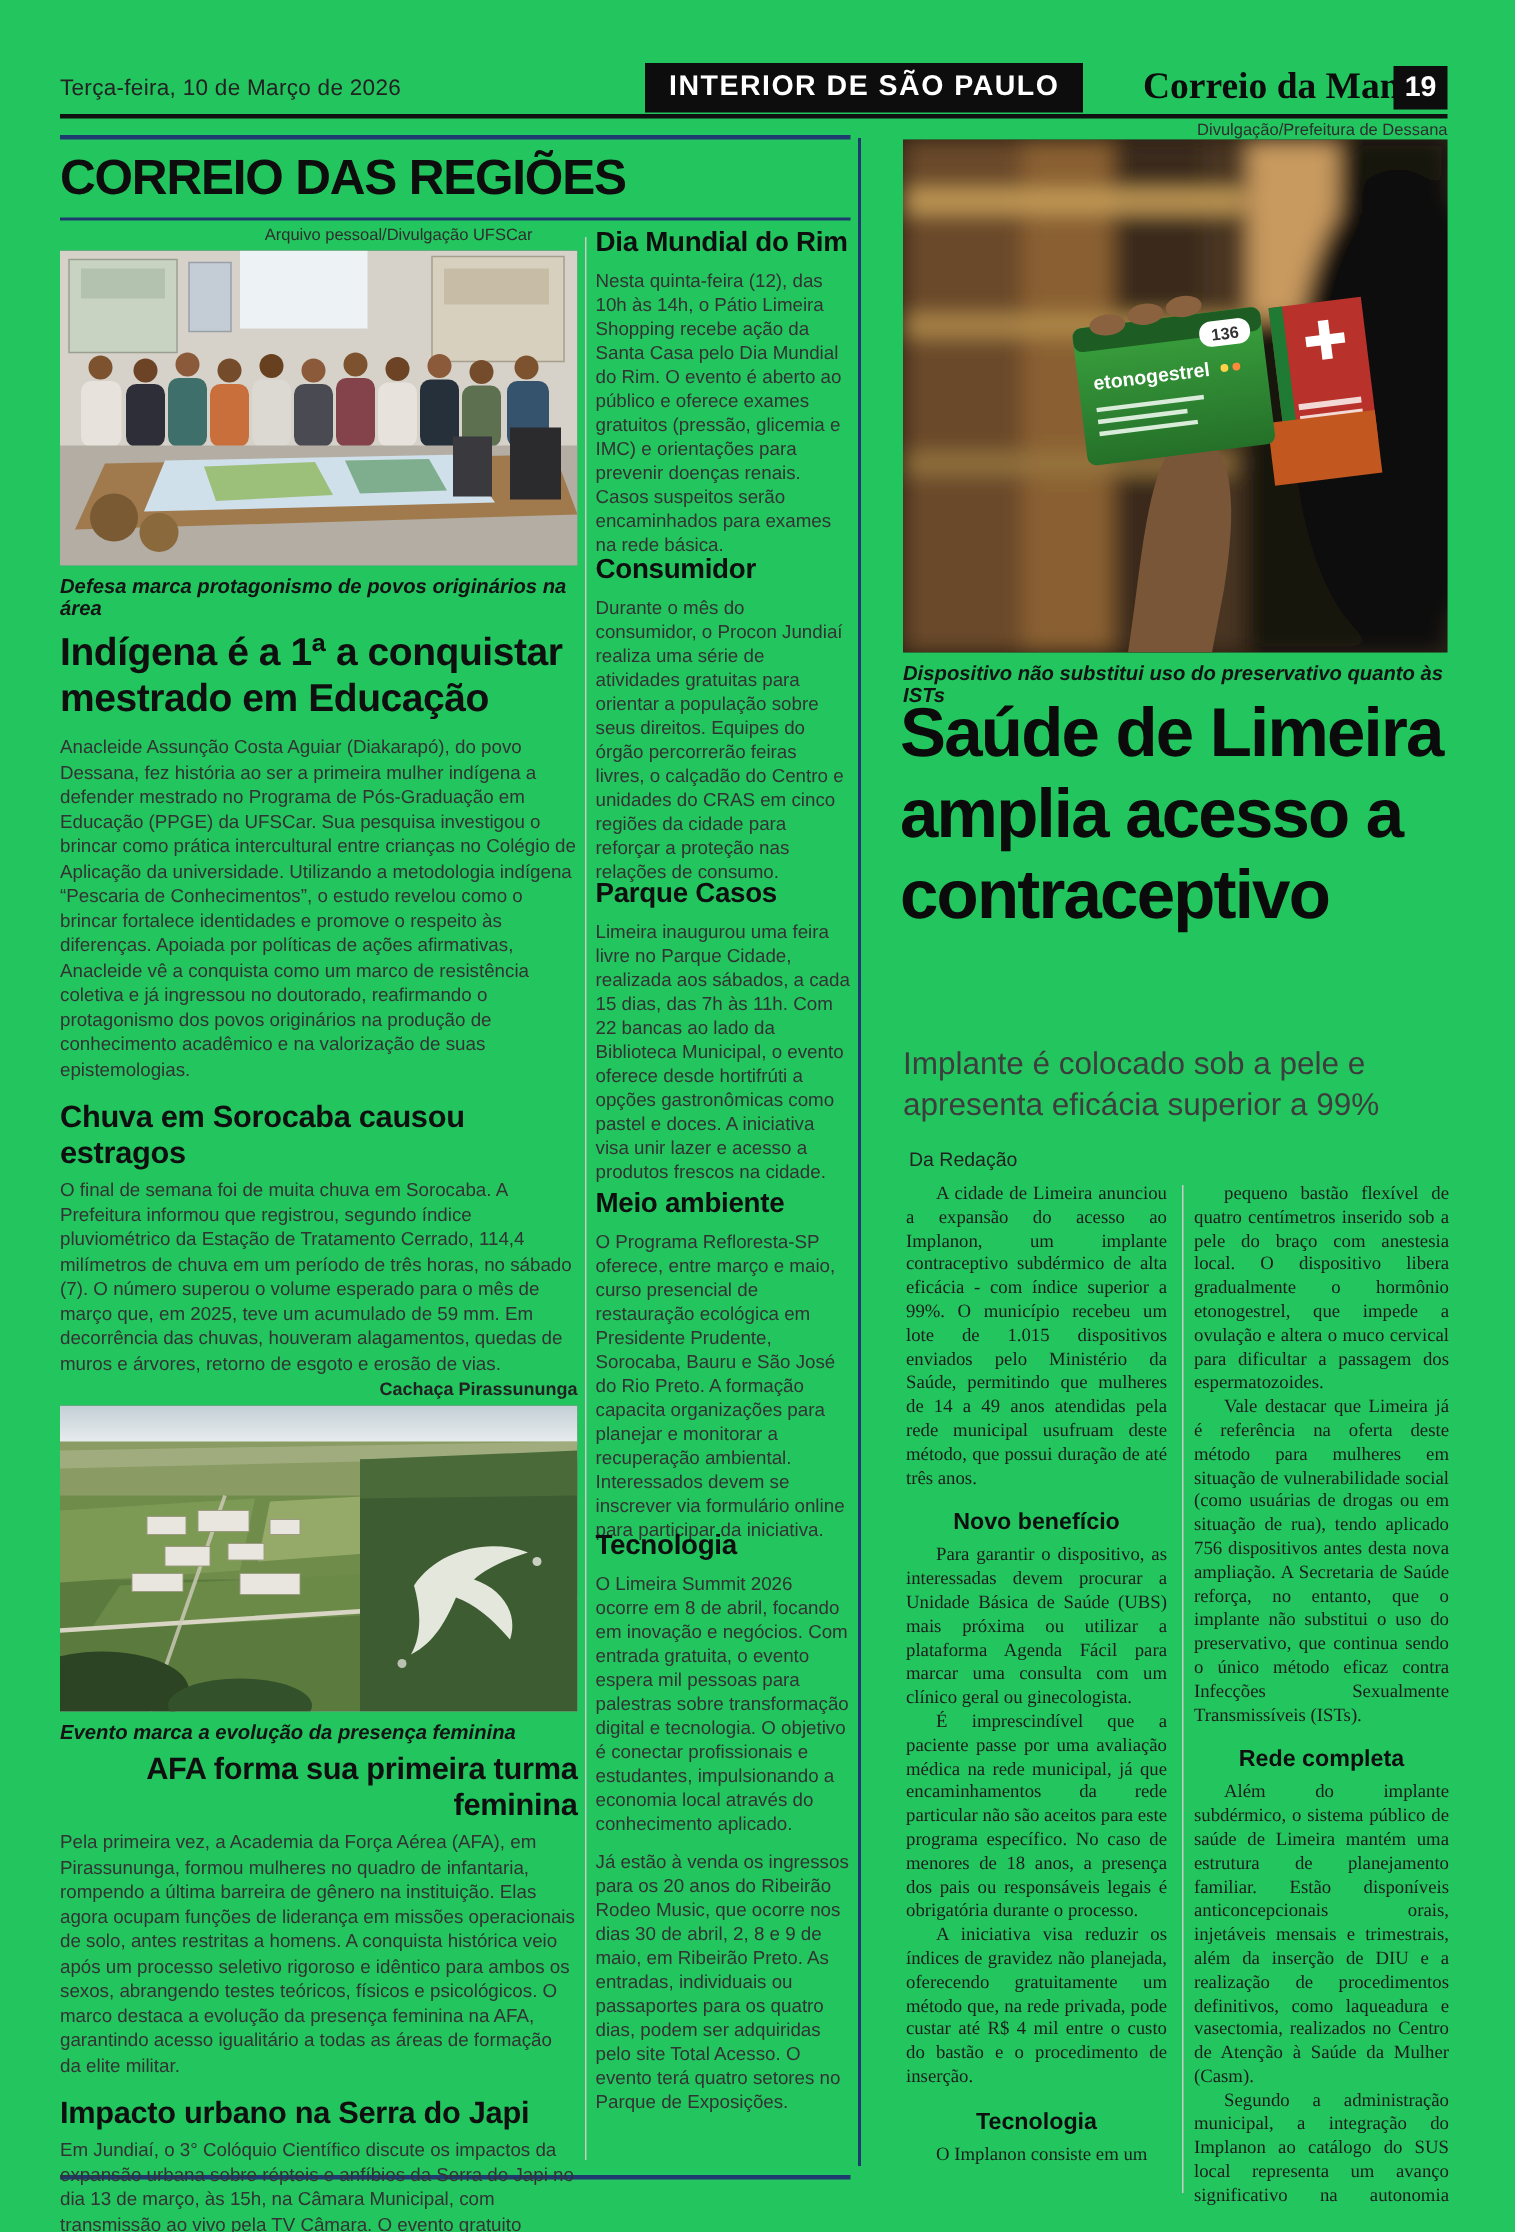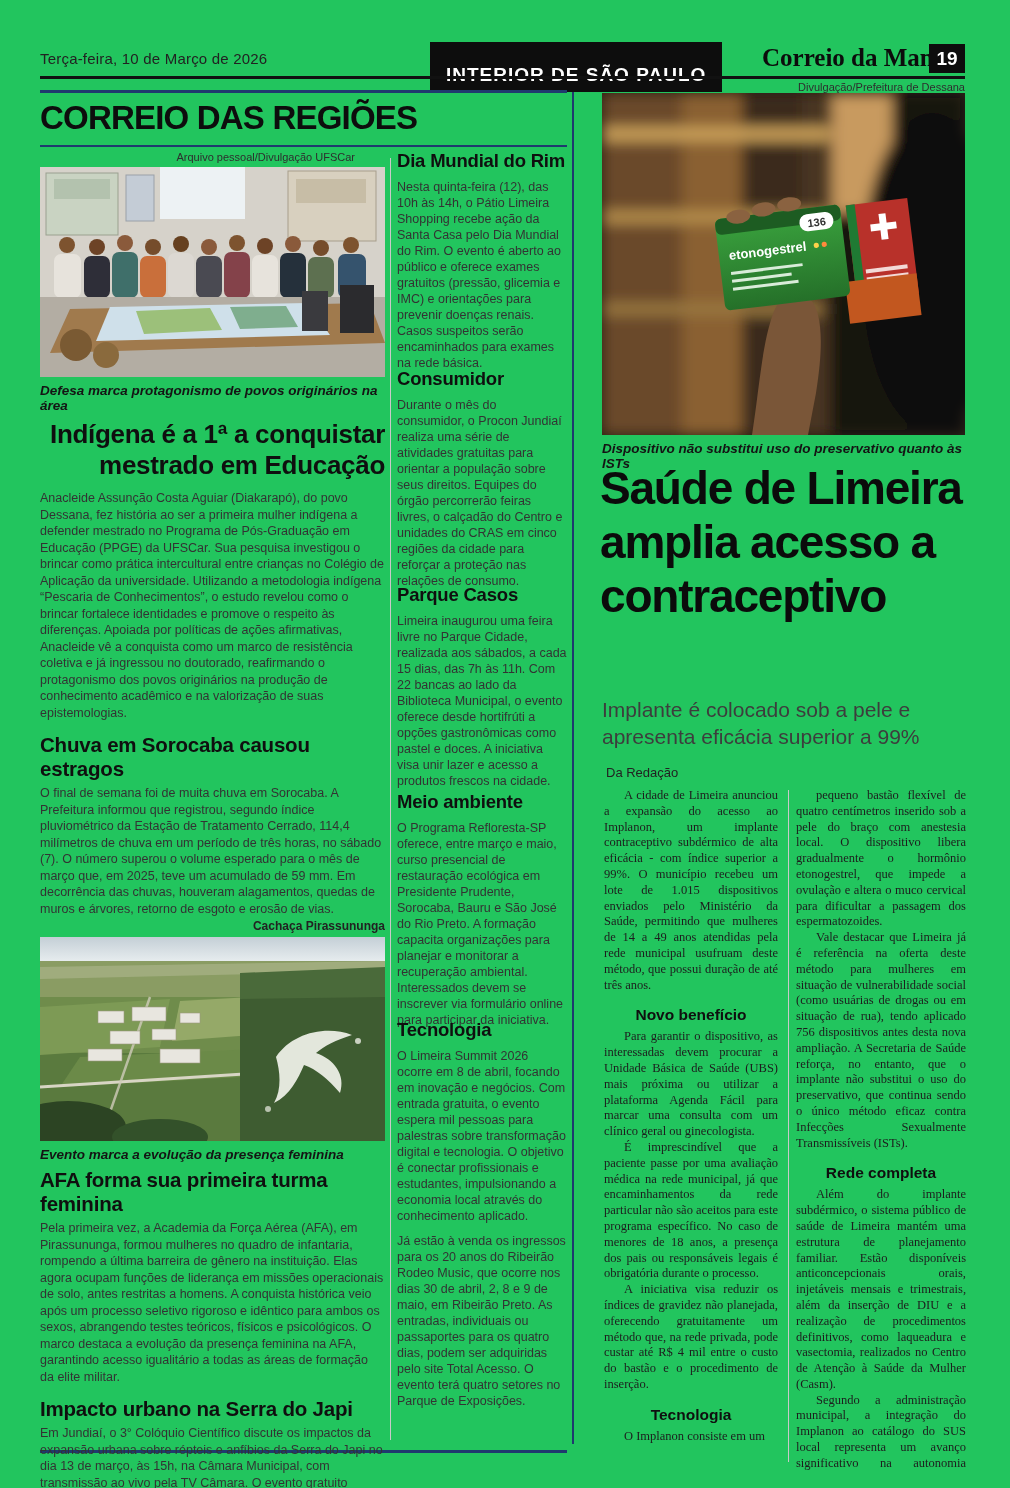--- a/index.html
+++ b/index.html
@@ -9,21 +9,21 @@
     background:#22c55e; overflow:hidden;
     font-family:"Liberation Sans", sans-serif; color:#1c1c1c;
   }
   .abs { position:absolute; }
 
   
   .hdr-date { left:40px; top:50px; font-size:15px; color:#222; letter-spacing:.2px; }
   .hdr-banner {
     left:430px; top:42px; background:#0d0d0d; color:#fff;
     font-size:19px; font-weight:700; letter-spacing:1px;
-    padding:22px 16px 6px; white-space:nowrap;
+    padding:5px 16px 6px; white-space:nowrap;
   }
   .hdr-masthead {
     left:762px; top:44px; width:160px; text-align:right;
     font-family:"Liberation Serif", serif; font-weight:700; font-size:25px; color:#0c0c0c;
     white-space:nowrap;
   }
   .hdr-pagenum {
     left:929px; top:44px; width:36px; height:29px; background:#0d0d0d; color:#fff;
     font-size:19px; font-weight:700; text-align:center; line-height:29px;
   }
@@ -37,21 +37,21 @@
   
   .left-col { left:40px; top:90px; width:345px; }
   .regions-title {
     font-size:33px; font-weight:800; letter-spacing:-.8px; color:#0d0d0d;
     white-space:nowrap; margin:6px 0 8px;
   }
   .rule-navy-h { width:527px; height:2.5px; }
   .photo1-credit { margin:4px 30px 4px 0; font-size:11px; color:#2e2e2e; text-align:right; }
   .photo { width:345px; position:relative; overflow:hidden; background:#888; }
   .caption { margin-top:6px; font-size:13.5px; font-weight:700; font-style:italic; color:#141414; }
-  .headline-lg { margin:6px 0 10px; font-size:26px; line-height:1.18; font-weight:700; color:#0f0f0f; letter-spacing:-.3px;text-align:right; }
+  .headline-lg { margin:6px 0 10px; font-size:26px; line-height:1.18; font-weight:700; color:#0f0f0f; letter-spacing:-.3px; }
   .headline-md { margin:12px 0 4px; font-size:20.5px; font-weight:700; color:#0f0f0f; letter-spacing:-.2px; }
   .body-sans { font-size:12.5px; line-height:16.5px; color:#333; }
   .photo2-credit { margin:2px 0 4px; font-size:12px; font-weight:700; color:#222; text-align:right; }
 
   
   .brief { position:absolute; left:397px; width:170px; }
   .brief h3 { font-size:18.5px; font-weight:700; color:#0f0f0f; letter-spacing:-.2px; margin-bottom:7px; }
   .brief p { font-size:12.5px; line-height:16px; color:#333; }
 
   
@@ -205,21 +205,21 @@
         <polygon points="200,36 345,30 345,60 200,62" fill="#4a6a3a"></polygon>
         <path d="M236,120 C252,96 286,88 312,98 C296,103 284,109 276,116 C294,122 306,138 300,156 C288,142 276,132 264,128 C258,142 250,158 234,166 C242,152 240,134 236,120 Z" fill="#eceee6" opacity=".95"></path>
         <circle cx="318" cy="104" r="3" fill="#eceee6" opacity=".8"></circle>
         <circle cx="228" cy="172" r="3" fill="#eceee6" opacity=".7"></circle>
         <ellipse cx="28" cy="190" rx="58" ry="26" fill="#2c4423"></ellipse>
         <ellipse cx="120" cy="200" rx="48" ry="18" fill="#33512a"></ellipse>
       </svg>
     </div>
 
     <div class="caption">Evento marca a evolução da presença feminina</div>
-    <h3 class="headline-md" style="margin-top:6px;">AFA forma sua primeira turma feminina</h3>
+    <h3 class="headline-md" style="margin-top:6px;text-align:right;">AFA forma sua primeira turma feminina</h3>
     <p class="body-sans">Pela primeira vez, a Academia da Força Aérea (AFA), em Pirassununga, formou mulheres no quadro de infantaria, rompendo a última barreira de gênero na instituição. Elas agora ocupam funções de liderança em missões operacionais de solo, antes restritas a homens. A conquista histórica veio após um processo seletivo rigoroso e idêntico para ambos os sexos, abrangendo testes teóricos, físicos e psicológicos. O marco destaca a evolução da presença feminina na AFA, garantindo acesso igualitário a todas as áreas de formação da elite militar.</p>
 
     <h3 class="headline-md">Impacto urbano na Serra do Japi</h3>
     <p class="body-sans">Em Jundiaí, o 3° Colóquio Científico discute os impactos da expansão urbana sobre répteis e anfíbios da Serra do Japi no dia 13 de março, às 15h, na Câmara Municipal, com transmissão ao vivo pela TV Câmara. O evento gratuito aborda o conflito entre o avanço do concreto e a preservação ambiental e busca difundir conhecimento sobre os ecossistemas locais e os desafios do crescimento da cidade.</p>
   </div>
 
   <div class="brief" style="top:150px;">
     <h3>Dia Mundial do Rim</h3>
     <p>Nesta quinta-feira (12), das 10h às 14h, o Pátio Limeira Shopping recebe ação da Santa Casa pelo Dia Mundial do Rim. O evento é aberto ao público e oferece exames gratuitos (pressão, glicemia e IMC) e orientações para prevenir doenças renais. Casos suspeitos serão encaminhados para exames na rede básica.</p>
   </div>

